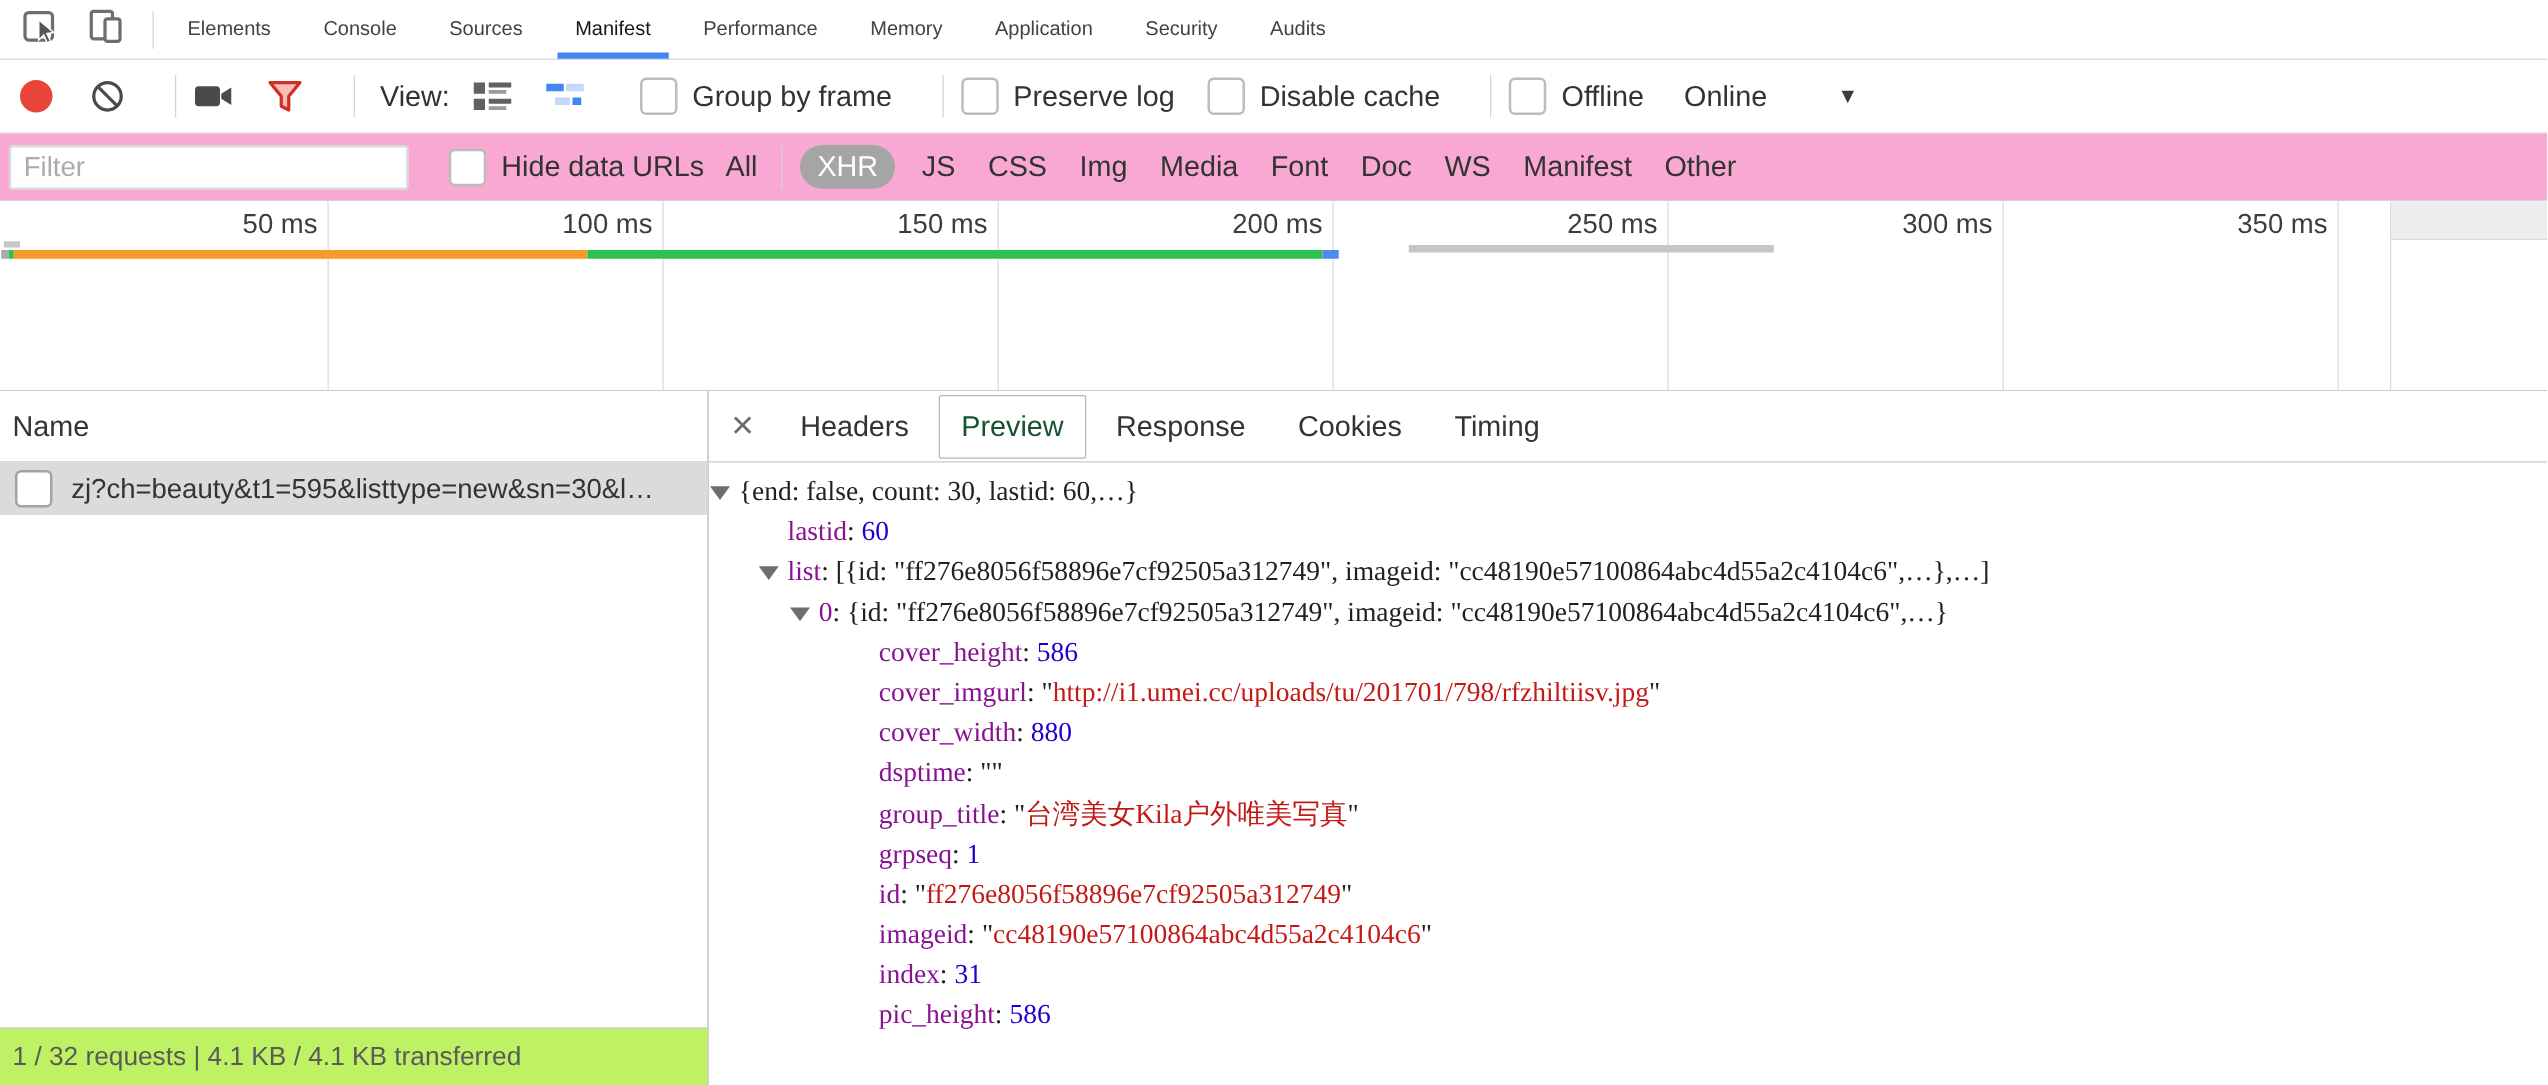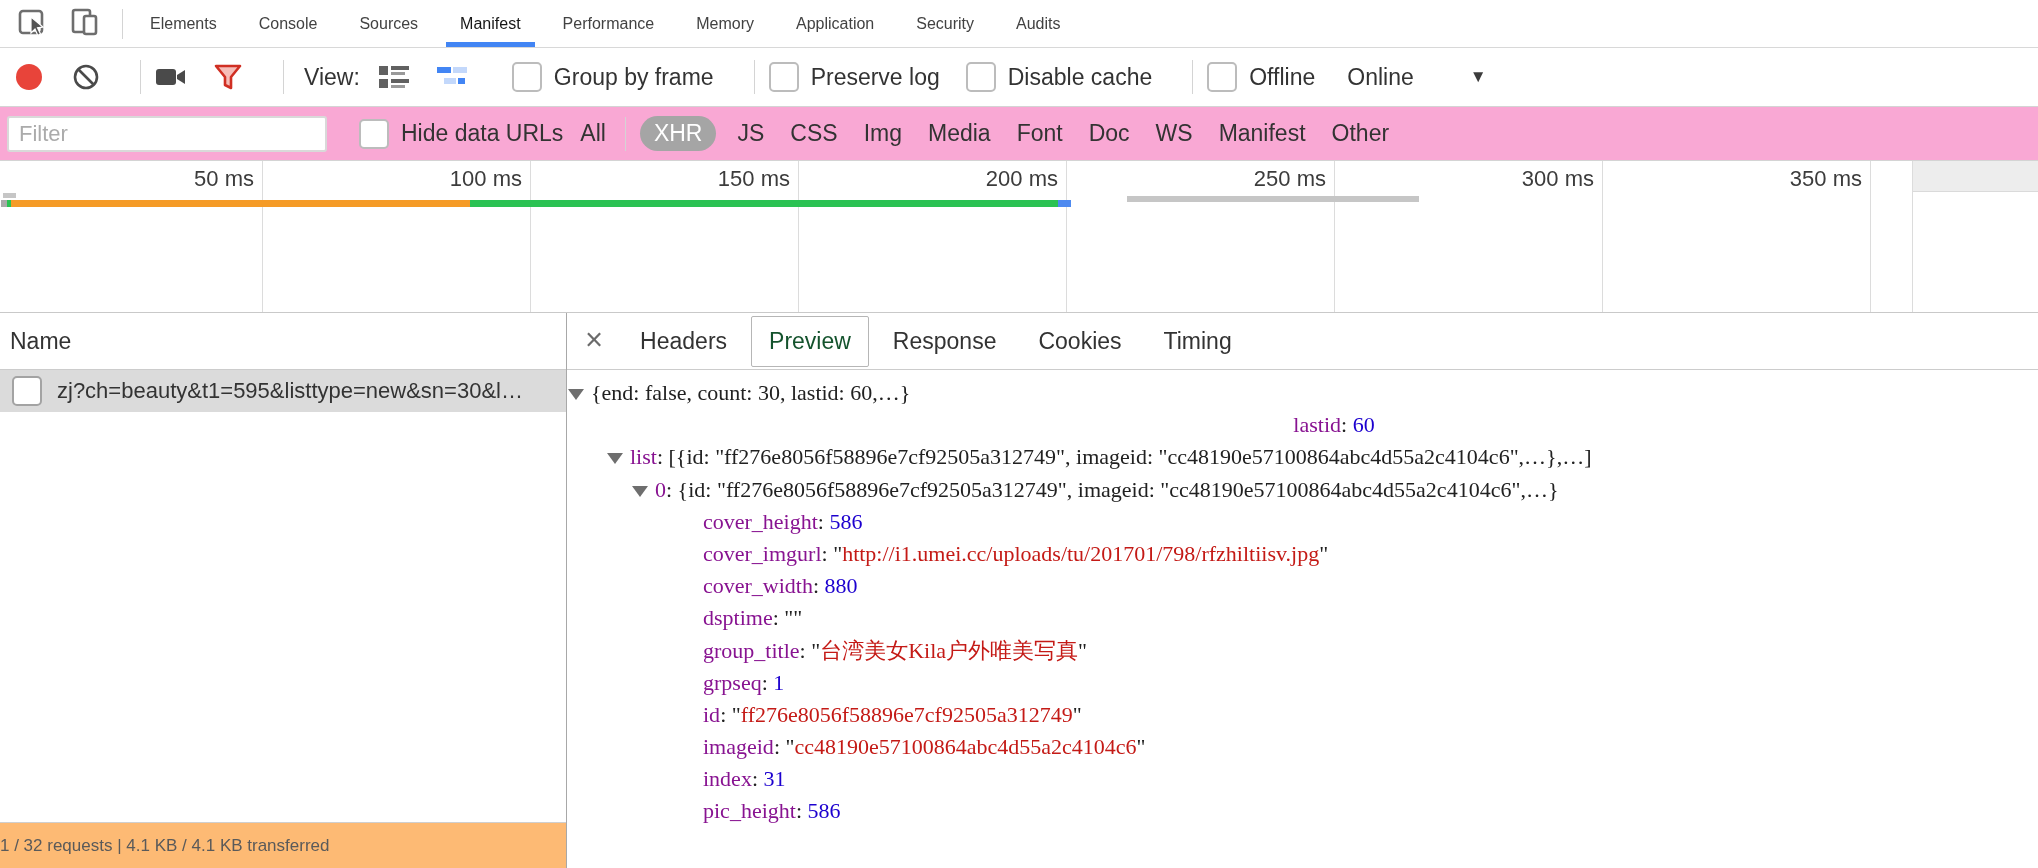--- a/index.html
+++ b/index.html
@@ -47,23 +47,23 @@
   .ov-bar{position:absolute;}
 
   
   .main{position:absolute;top:313px;left:0;right:0;bottom:0;display:flex;background:#fff;}
   .left{width:566px;flex:0 0 auto;border-right:1px solid #a8a8a8;position:relative;background:#fff;}
   .left-header{height:56px;border-bottom:1px solid #ccc;display:flex;align-items:center;
     padding-left:10px;font-size:23px;color:#333;}
   .req-row{height:42px;background:#dbdbdb;display:flex;align-items:center;padding:0 8px 0 12px;
     font-size:22px;color:#333;white-space:nowrap;overflow:hidden;}
   .req-row .chk{margin-right:15px;border-color:#a3a3a3;}
-  .statusbar{position:absolute;left:0;right:0;bottom:0;height:45px;background:#fdba74;
-    border-top:1px solid #cfcfcf;display:flex;align-items:center;
-    font-size:17px;color:#5a5a5a;}
+  .statusbar{position:absolute;left:0;right:0;bottom:0;height:45px;background:#bef264;
+    border-top:1px solid #cfcfcf;display:flex;align-items:center;padding-left:10px;
+    font-size:21px;color:#5a5a5a;}
 
   .right{flex:1;position:relative;background:#fff;overflow:hidden;}
   .detail-tabs{height:56px;border-bottom:1px solid #ccc;display:flex;align-items:center;
     padding-left:12px;font-size:23px;color:#333;}
   .close-x{font-size:31px;color:#6b6b6b;margin:0 16px 3px 6px;line-height:1;}
   .dtab{height:49px;display:flex;align-items:center;padding:0 17px;margin:0 3px;border:1px solid transparent;}
   .dtab.selected{border:1px solid #b6b6b6;border-radius:2px;background:#fff;color:#14532d;}
 
   
   .tree{position:absolute;top:64px;left:0;right:0;bottom:0;
@@ -237,21 +237,21 @@
       <div class="detail-tabs">
         <span class="close-x">×</span>
         <span class="dtab">Headers</span>
         <span class="dtab selected">Preview</span>
         <span class="dtab">Response</span>
         <span class="dtab">Cookies</span>
         <span class="dtab">Timing</span>
       </div>
       <div class="tree" id="json-tree">
           <div class="tline" style="padding-left: 1px;"><span class="tri"></span><span class="seg-p">{end: false, count: 30, lastid: 60,…}</span></div>
-          <div class="tline" style="padding-left: 63px; text-align: center;"><span class="seg-k">lastid</span><span class="seg-p">: </span><span class="seg-n">60</span></div>
+          <div class="tline" style="padding-left: 63px;"><span class="seg-k">lastid</span><span class="seg-p">: </span><span class="seg-n">60</span></div>
           <div class="tline" style="padding-left: 40px;"><span class="tri"></span><span class="seg-k">list</span><span class="seg-p">: [{id: "ff276e8056f58896e7cf92505a312749", imageid: "cc48190e57100864abc4d55a2c4104c6",…},…]</span></div>
           <div class="tline" style="padding-left: 65px;"><span class="tri"></span><span class="seg-k">0</span><span class="seg-p">: {id: "ff276e8056f58896e7cf92505a312749", imageid: "cc48190e57100864abc4d55a2c4104c6",…}</span></div>
           <div class="tline" style="padding-left: 136px;"><span class="seg-k">cover_height</span><span class="seg-p">: </span><span class="seg-n">586</span></div>
           <div class="tline" style="padding-left: 136px;"><span class="seg-k">cover_imgurl</span><span class="seg-p">: </span><span class="seg-p">"</span><span class="seg-s">http://i1.umei.cc/uploads/tu/201701/798/rfzhiltiisv.jpg</span><span class="seg-p">"</span></div>
           <div class="tline" style="padding-left: 136px;"><span class="seg-k">cover_width</span><span class="seg-p">: </span><span class="seg-n">880</span></div>
           <div class="tline" style="padding-left: 136px;"><span class="seg-k">dsptime</span><span class="seg-p">: </span><span class="seg-p">""</span></div>
           <div class="tline" style="padding-left: 136px;"><span class="seg-k">group_title</span><span class="seg-p">: </span><span class="seg-p">"</span><span class="seg-s">台湾美女Kila户外唯美写真</span><span class="seg-p">"</span></div>
           <div class="tline" style="padding-left: 136px;"><span class="seg-k">grpseq</span><span class="seg-p">: </span><span class="seg-n">1</span></div>
           <div class="tline" style="padding-left: 136px;"><span class="seg-k">id</span><span class="seg-p">: </span><span class="seg-p">"</span><span class="seg-s">ff276e8056f58896e7cf92505a312749</span><span class="seg-p">"</span></div>
           <div class="tline" style="padding-left: 136px;"><span class="seg-k">imageid</span><span class="seg-p">: </span><span class="seg-p">"</span><span class="seg-s">cc48190e57100864abc4d55a2c4104c6</span><span class="seg-p">"</span></div>

